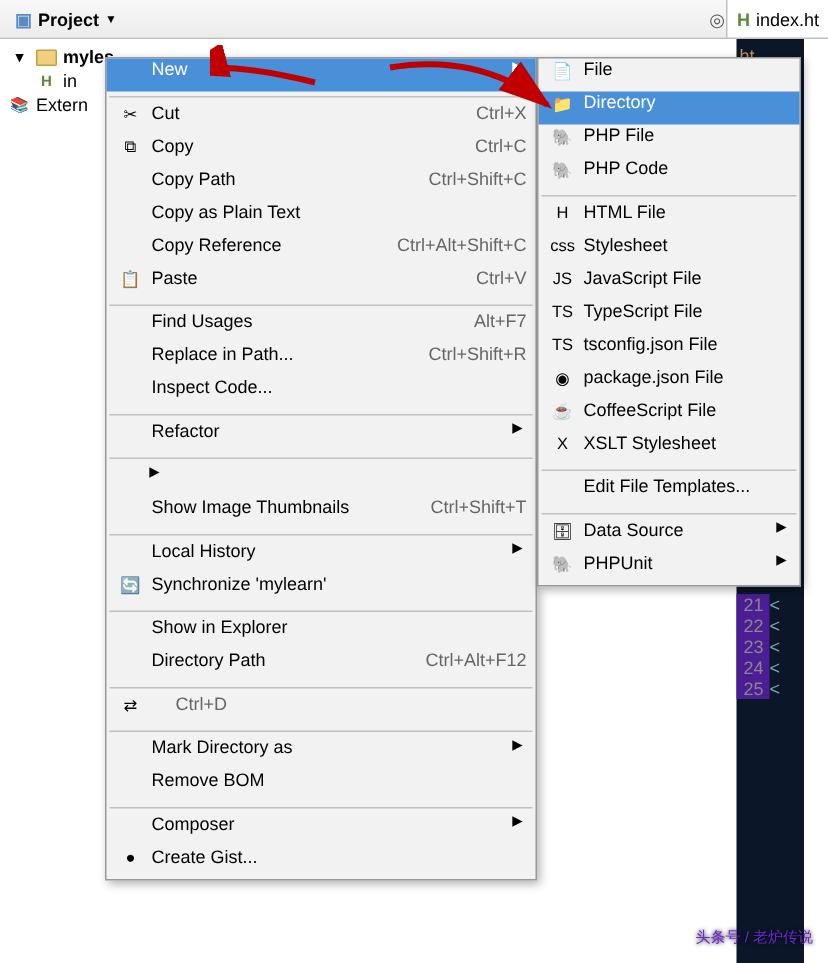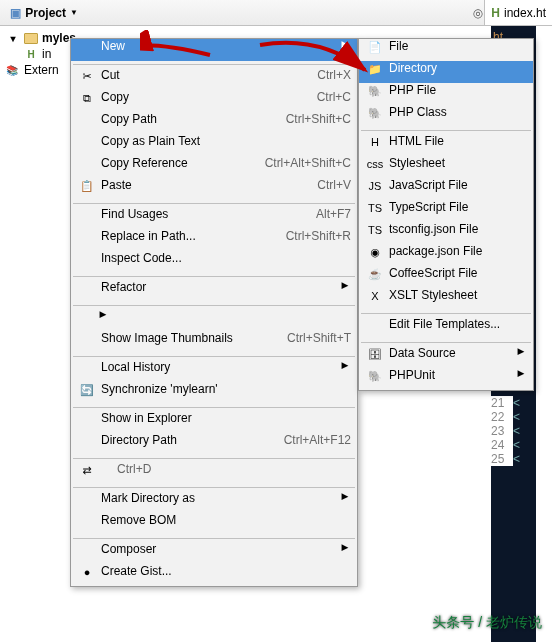--- a/index.html
+++ b/index.html
@@ -12,34 +12,34 @@
 
 .proj-tree { position: absolute; top: 26px; left: 0; width: 120px; padding: 4px; }
 .tree-item { display: flex; align-items: center; gap: 4px; padding: 1px 2px; white-space: nowrap; }
 .tree-item.bold { font-weight: bold; }
 .tree-item.indent1 { padding-left: 20px; }
 .tree-icon { width: 14px; height: 14px; display: inline-flex; align-items: center; justify-content: center; font-size: 10px; }
 
 .editor-tab { position: absolute; top: 0; right: 0; height: 26px; display: flex; align-items: center; padding: 0 6px; background: #fff; border-left: 1px solid #c0c0c0; border-bottom: 1px solid #c0c0c0; gap: 4px; }
 .editor-bg { position: absolute; top: 26px; right: 16px; bottom: 0; width: 45px; background: #0b1628; color: #e0e0e0; font-family: Consolas, monospace; font-size: 11px; }
 .editor-line { display: flex; }
-.ln { width: 22px; text-align: left; color: #888; padding-right: 4px; background: #ffffff; }
+.ln { width: 22px; text-align: right; color: #888; padding-right: 4px; background: #4c1d95; }
 
 .menu { position: absolute; background: #f2f2f2; border: 1px solid #999; box-shadow: 2px 2px 6px rgba(0,0,0,.3); }
 .menu1 { top: 38px; left: 70px; width: 288px; }
 .menu2 { top: 38px; left: 358px; width: 176px; }
 .menu-item { display: flex; align-items: flex-start; height: 22px; padding: 0 6px; position: relative; }
 .menu-item.hover { background: #4a90d9; color: #fff; }
 .mi-icon { width: 20px; height: 16px; display: flex; align-items: center; justify-content: center; font-size: 11px; }
 .mi-label { flex: 1; padding-left: 4px; }
 .mi-shortcut { color: #666; padding-left: 20px; }
 .mi-arrow { width: 12px; text-align: center; font-size: 9px; }
 .menu-sep { height: 1px; background: #c0c0c0; margin: 3px 2px; }
 
-.watermark { position: absolute; bottom: 10px; right: 10px; color: #15803d; font-size: 14px; text-shadow: 0 0 3px #000; z-index: 99; }
+.watermark { position: absolute; bottom: 10px; right: 10px; color: #6d28d9; font-size: 10px; text-shadow: 0 0 3px #000; z-index: 99; }
 
 .arrow-svg { position: absolute; pointer-events: none; z-index: 50; }
 .folder-ic { width:14px; height:11px; background:#f0d080; border:1px solid #c0a040; display:inline-block; border-radius:1px; }
 </style>
 </head>
 <body>
 
 <div class="toolbar">
   <div class="proj-label">
     <span style="color:#5a8bc4">▣</span>
@@ -222,21 +222,21 @@
     <div class="menu-item hover">
       <span class="mi-icon">📁</span>
       <span class="mi-label">Directory</span>
     </div>
     <div class="menu-item">
       <span class="mi-icon">🐘</span>
       <span class="mi-label">PHP File</span>
     </div>
     <div class="menu-item">
       <span class="mi-icon">🐘</span>
-      <span class="mi-label">PHP Class</span>
+      <span class="mi-label">PHP Code</span>
     </div>
     <div class="menu-sep"></div>
     <div class="menu-item">
       <span class="mi-icon">H</span>
       <span class="mi-label">HTML File</span>
     </div>
     <div class="menu-item">
       <span class="mi-icon">css</span>
       <span class="mi-label">Stylesheet</span>
     </div>

